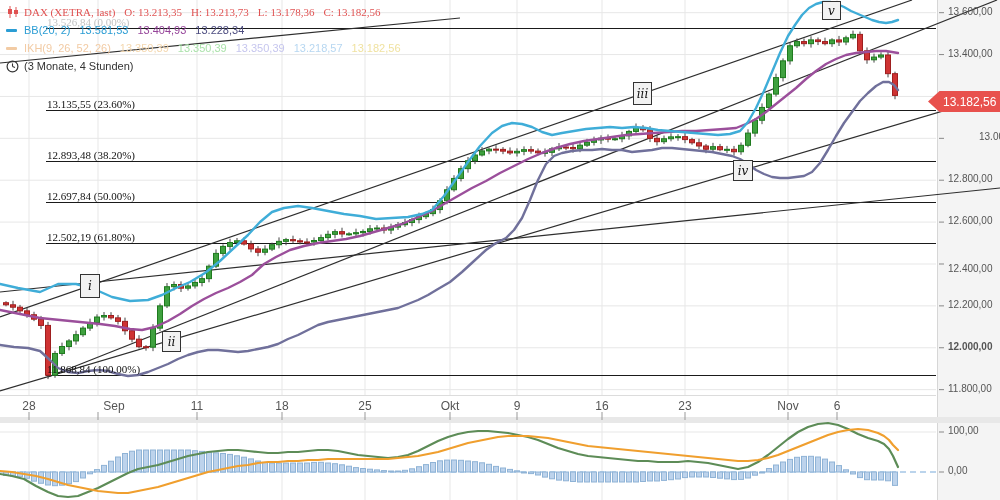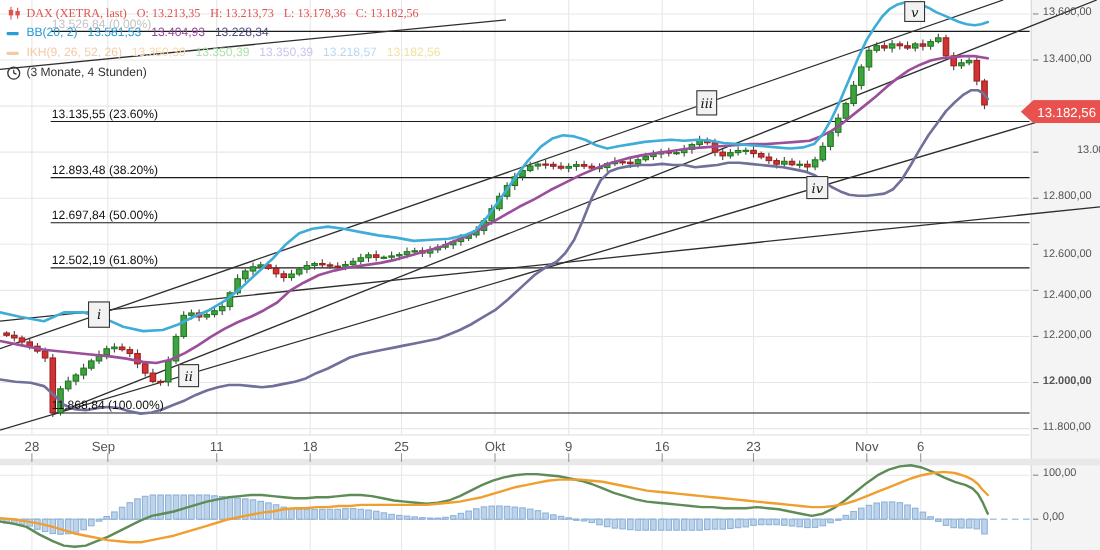--- a/index.html
+++ b/index.html
@@ -11,21 +11,21 @@
   .overlay{position:absolute;left:0;top:0;width:1000px;height:500px;pointer-events:none;}
   .legend{position:absolute;left:6px;top:3px;font-size:11px;}
   .lrow{display:flex;align-items:center;height:18px;white-space:nowrap;}
   .lrow .ic{width:14px;margin-right:4px;display:flex;align-items:center;}
   .dash{width:11px;height:3px;border-radius:1px;}
   .v{margin-right:9px;}
   .c-dax{color:#e05252;font-family:Liberation Serif, serif;} .c-bb{color:#2b9dd4;} .c-bbm{color:#96459a;} .c-bbl{color:#4d4d80;}
   .c-sma{color:#f1b6b6;} .c-ikh{color:#f2cba4;}
   .c-ikh1{color:#f4d7ae;} .c-ikh2{color:#aae2aa;} .c-ikh3{color:#c6c6ee;} .c-ikh4{color:#b7d7f1;} .c-ikh5{color:#f0e2a0;}
   .c-date{color:#333;}
-  .fib-label{position:absolute;font-size:11px;color:#111;white-space:nowrap;}
+  .fib-label{position:absolute;font-size:11px;color:#111;white-space:nowrap;font-family:Liberation Serif, serif;}
   .fib-label.muted{color:#c3c3c3;}
   .x-label{position:absolute;font-size:12px;color:#555;width:44px;text-align:center;top:399px;}
   .y-label{position:absolute;font-size:10px;color:#555;left:948px;white-space:nowrap;}
   .wave{position:absolute;background:#f2f2f2;border:1px solid #333;color:#111;
         font-family:"DejaVu Serif",serif;font-style:italic;font-size:12px;
         display:flex;align-items:center;justify-content:center;}
   .price-tag{position:absolute;left:928px;top:91px;width:72px;height:21px;background:#e8514d;
              clip-path:polygon(0% 50%,16% 0%,100% 0%,100% 100%,16% 100%);
              color:#fff;font-size:12px;display:flex;align-items:center;padding-left:15px;box-sizing:border-box;}
   .macd-legend{position:absolute;left:6px;top:427px;font-size:11px;display:flex;align-items:center;white-space:nowrap;}
@@ -520,29 +520,29 @@
         <div class="fib-label" style="left: 47px; top: 148.5px;">12.893,48 (38.20%)</div>
         <div class="fib-label" style="left: 47px; top: 189.5px;">12.697,84 (50.00%)</div>
         <div class="fib-label" style="left: 47px; top: 230.5px;">12.502,19 (61.80%)</div>
         <div class="fib-label" style="left: 47px; top: 362.5px;">11.868,84 (100.00%)</div>
       </div>
     <div id="axis-labels">
         <div class="y-label" style="top: 5.67853px;">13.600,00</div>
         <div class="y-label" style="top: 47.5634px;">13.400,00</div>
         <div class="y-label" style="top: 131.333px; margin-left: 31px;">13.000,00</div>
         <div class="y-label" style="top: 173.218px;">12.800,00</div>
-        <div class="y-label" style="top: 226px;">12.600,00</div>
+        <div class="y-label" style="top: 215px;">12.600,00</div>
         <div class="y-label" style="top: 263px;">12.400,00</div>
         <div class="y-label" style="top: 298.872px;">12.200,00</div>
         <div class="y-label" style="top: 340.757px; font-weight: bold;">12.000,00</div>
         <div class="y-label" style="top: 382.642px;">11.800,00</div>
         <div class="y-label" style="top: 425px;">100,00</div>
         <div class="y-label" style="top: 465px;">0,00</div>
         <div class="x-label" style="left: 7px;">28</div>
-        <div class="x-label" style="left: 72px;">Sep</div>
+        <div class="x-label" style="left: 92px;">Sep</div>
         <div class="x-label" style="left: 175px;">11</div>
         <div class="x-label" style="left: 260px;">18</div>
         <div class="x-label" style="left: 343px;">25</div>
         <div class="x-label" style="left: 428px;">Okt</div>
         <div class="x-label" style="left: 495px;">9</div>
         <div class="x-label" style="left: 580px;">16</div>
         <div class="x-label" style="left: 663px;">23</div>
         <div class="x-label" style="left: 766px;">Nov</div>
         <div class="x-label" style="left: 815px;">6</div>
       </div>

